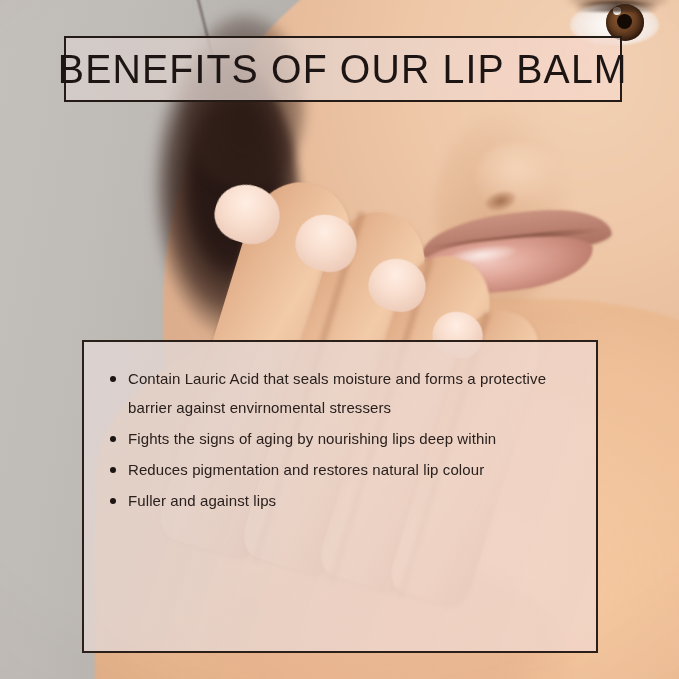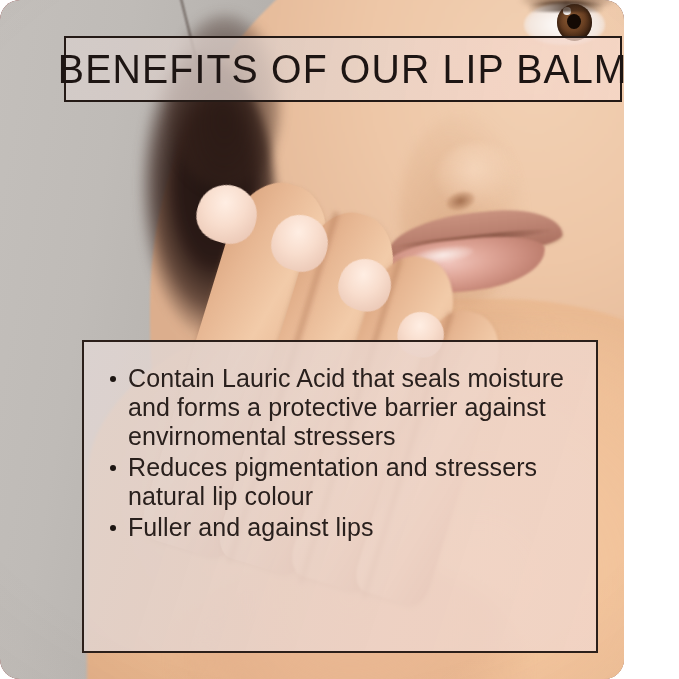--- a/index.html
+++ b/index.html
@@ -6,25 +6,24 @@
     margin: 0;
     padding: 0;
     background: #ffffff;
   }
   body {
     font-family: "Liberation Sans", sans-serif;
   }
 
   #poster {
     position: relative;
-    width: 624px;
+    width: 679px;
     height: 679px;
     overflow: hidden;
     background: #7f1d1d;
-    border-radius: 20px;
   }
 
   
   .photo {
     position: absolute;
     inset: 0;
     overflow: hidden;
   }
 
   
@@ -389,21 +388,21 @@
   .bullet-list {
     list-style: none;
     margin: 0;
     padding: 0;
   }
   .bullet-item {
     position: relative;
     padding-left: 24px;
     margin: 0 0 2px 0;
     font-family: "Liberation Sans", sans-serif;
-    font-size: 25px;
+    font-size: 15px;
     line-height: 29px;
     color: #29201d;
     font-weight: 300;
     letter-spacing: .1px;
   }
   .bullet-item::before {
     content: "";
     position: absolute;
     left: 6px;
     top: 12px;
@@ -461,18 +460,19 @@
     <div class="photo-soften"></div>
   </div>
 
   <div class="title-box">
     <div class="title-text">BENEFITS OF OUR LIP BALM</div>
   </div>
 
   <div class="panel">
     <ul class="bullet-list">
       <li class="bullet-item">Contain Lauric Acid that seals moisture and forms a protective barrier against envirnomental stressers</li>
-      <li class="bullet-item">Reduces pigmentation and stressers natural lip colour</li>
+      <li class="bullet-item">Fights the signs of aging by nourishing lips deep within</li>
+      <li class="bullet-item">Reduces pigmentation and restores natural lip colour</li>
       <li class="bullet-item">Fuller and against lips</li>
     </ul>
   </div>
 
 </div>
 
 </body></html>

